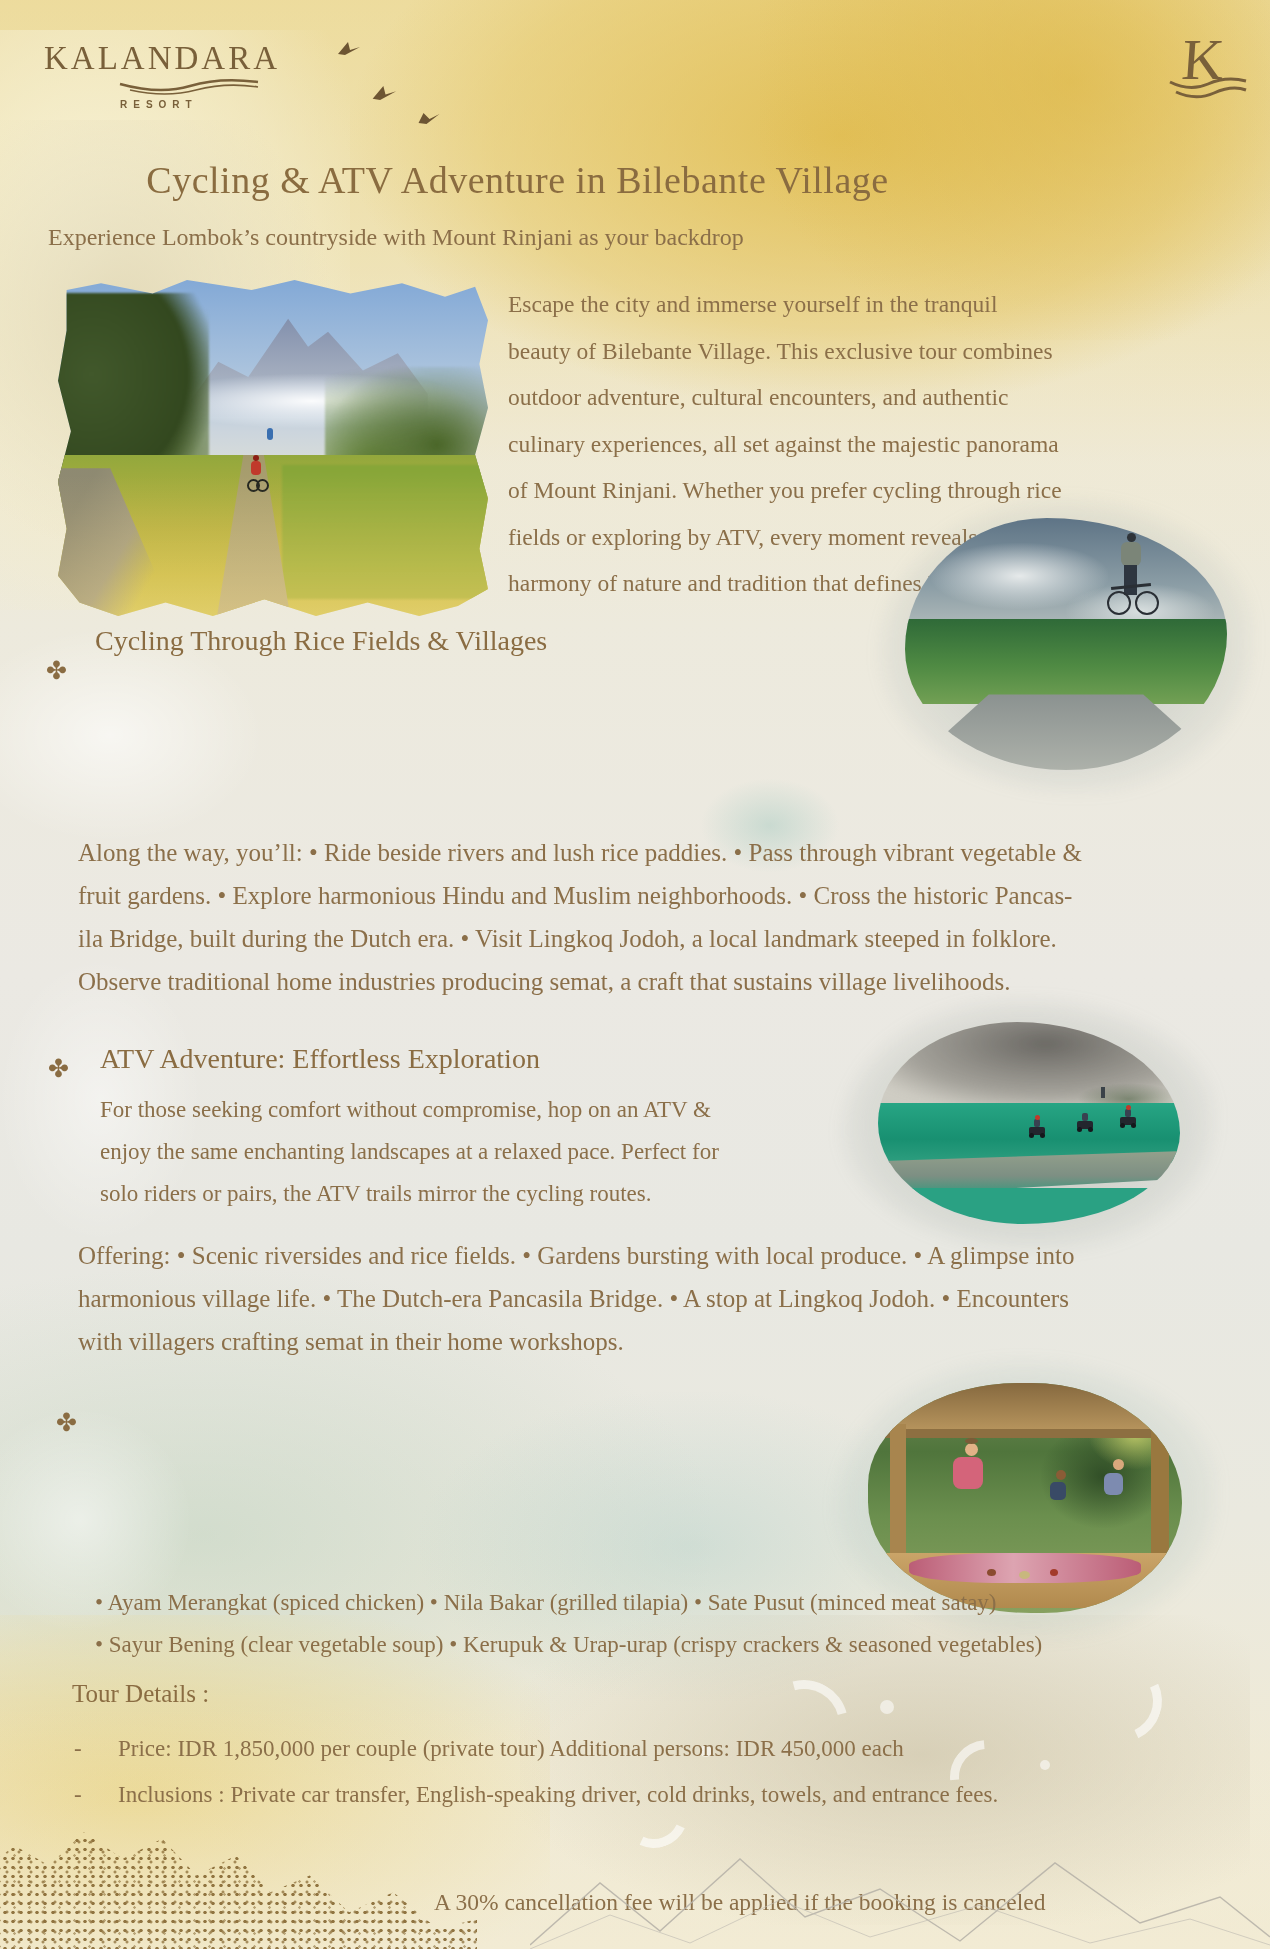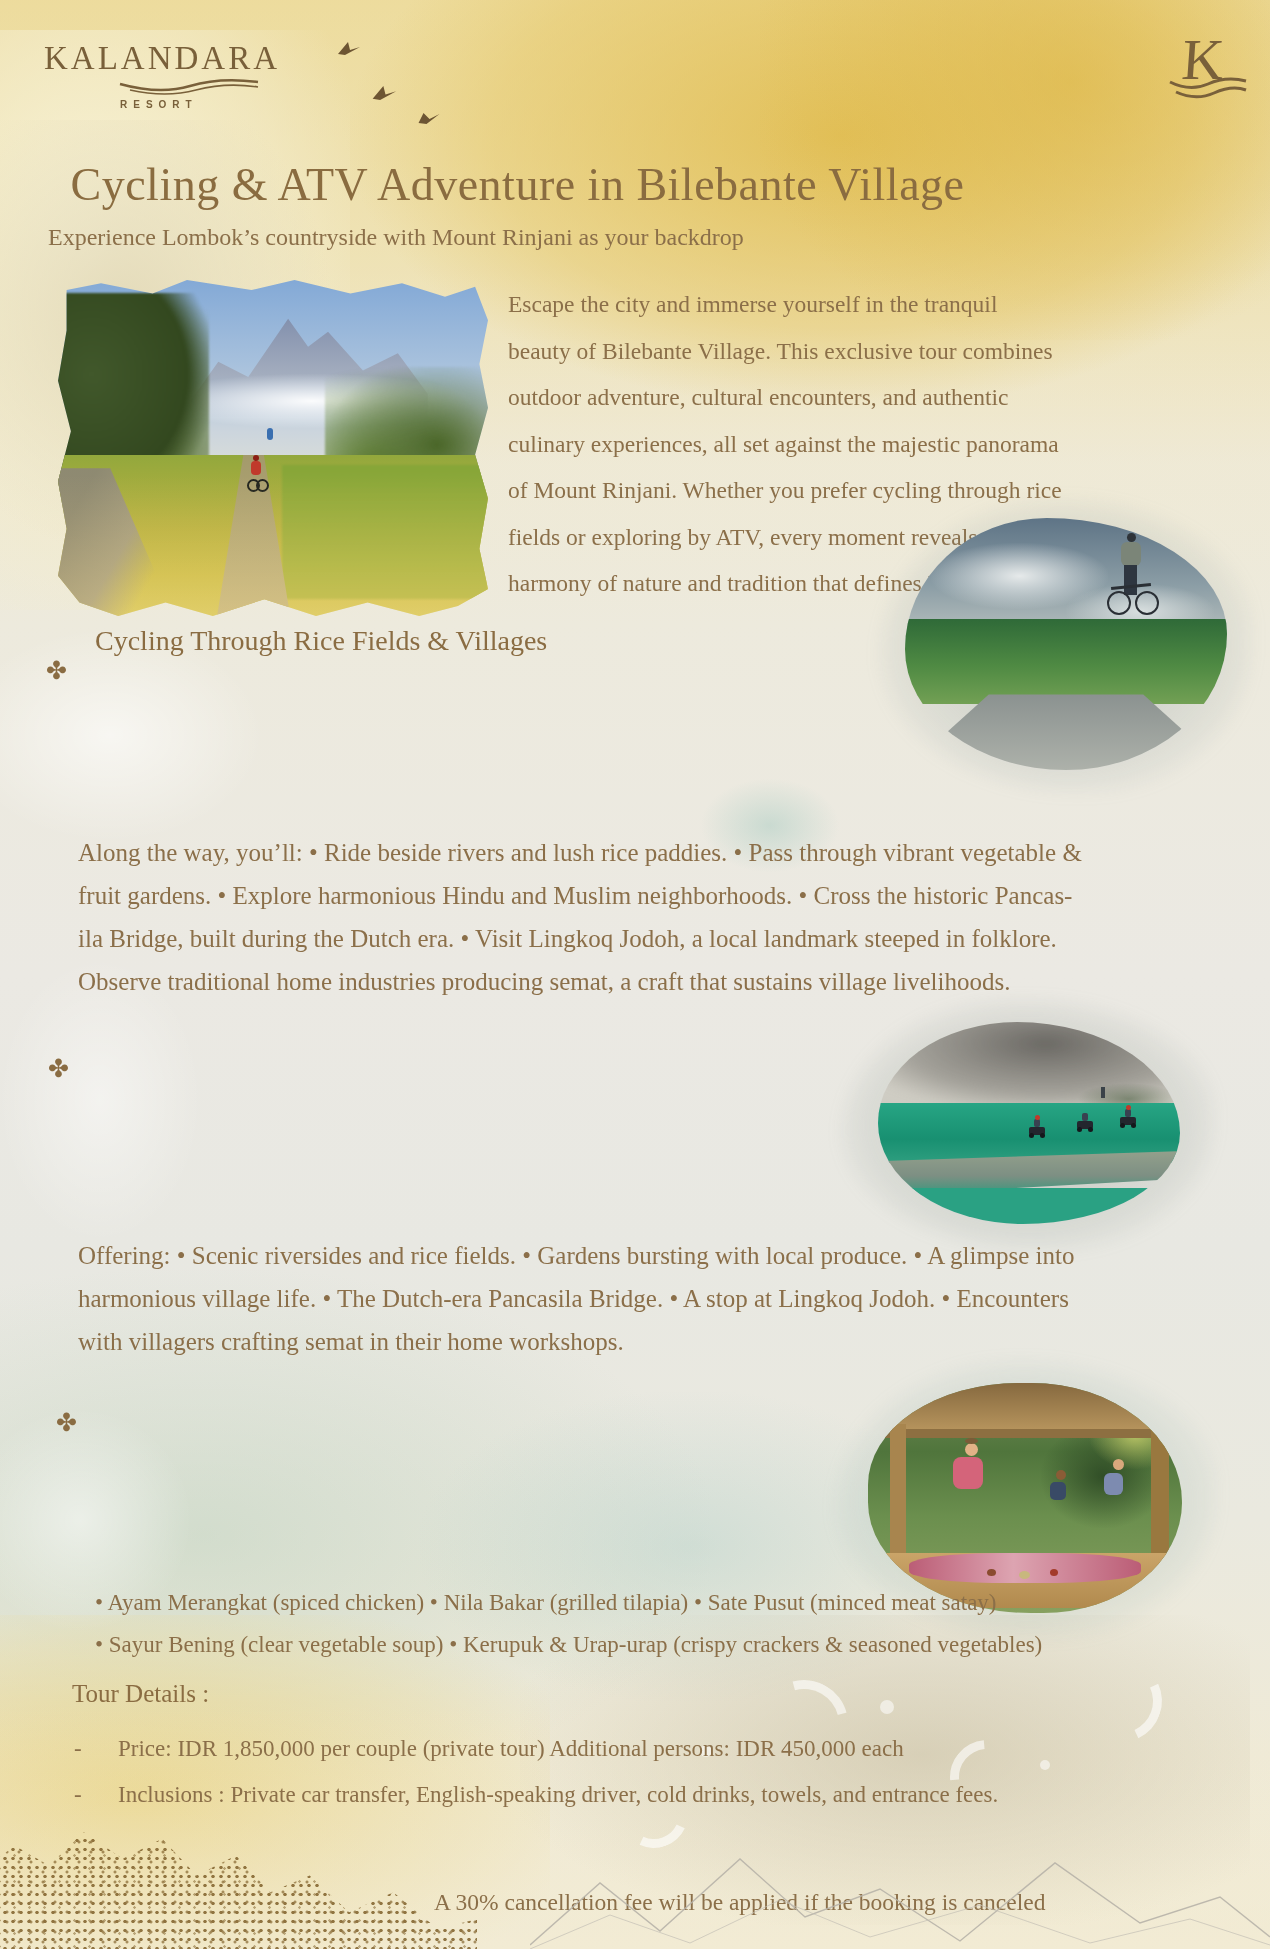--- a/index.html
+++ b/index.html
@@ -27,21 +27,21 @@
   .bdot{position:absolute;border-radius:50%;background:rgba(255,255,255,.55);pointer-events:none;}
 
   
   .logo-name{left:44px;top:40px;font-size:33px;letter-spacing:3px;color:#79603a;}
   .logo-swoosh{left:118px;top:78px;width:142px;height:18px;}
   .logo-sub{left:120px;top:99px;font-family:"Liberation Sans",sans-serif;font-weight:bold;font-size:10px;letter-spacing:6px;color:#79603a;}
   .bird{position:absolute;}
   .monogram-letter{left:1182px;top:26px;font-size:58px;color:#79603a;transform:skewX(-4deg);}
   .monogram-waves{left:1168px;top:74px;width:80px;height:30px;}
 
-  .title{left:0;top:158px;width:1035px;text-align:center;font-size:46px;color:#8a6c40;letter-spacing:.5px;white-space:nowrap;}
+  .title{left:0;top:158px;width:1035px;text-align:center;font-size:38px;color:#8a6c40;letter-spacing:.5px;white-space:nowrap;}
   .subtitle{left:48px;top:224px;font-size:24px;color:#8b6f49;}
 
   .para{white-space:pre-line;}
   .intro-text{left:508px;top:281px;width:724px;font-size:23.5px;line-height:46.5px;}
 
   .sec-icon{font-size:25px;color:#8a6c42;}
   .sec-head{font-size:28px;color:#8a6c42;font-weight:normal;margin:0;}
   .sec-body{font-size:23px;line-height:42px;}
   .sec-note{font-size:25px;line-height:43px;}
 
@@ -254,20 +254,24 @@
       <div class="bar"></div>
     </div>
   </div>
 
   <div class="abs para sec-note s1-note">Along the way, you’ll: • Ride beside rivers and lush rice paddies. • Pass through vibrant vegetable &amp;
 fruit gardens. • Explore harmonious Hindu and Muslim neighborhoods. • Cross the historic Pancas-
 ila Bridge, built during the Dutch era. • Visit Lingkoq Jodoh, a local landmark steeped in folklore.
 Observe traditional home industries producing semat, a craft that sustains village livelihoods.</div>
 
   <div class="abs sec-icon s2-icon">✤</div>
+  <h2 class="abs sec-head s2-head">ATV Adventure: Effortless Exploration</h2>
+  <div class="abs para sec-body s2-body">For those seeking comfort without compromise, hop on an ATV &amp;
+enjoy the same enchanting landscapes at a relaxed pace. Perfect for
+solo riders or pairs, the ATV trails mirror the cycling routes.</div>
 
   <div class="halo halo-c"></div>
   <div class="photo photo-c" title="atv-riders-on-village-trail-between-rice-fields">
     <div class="ly pc-sky"></div>
     <div class="ly pc-smoke"></div>
     <div class="ly pc-trees"></div>
     <div class="ly pc-field"></div>
     <div class="ly pc-path"></div>
     <div class="ly pc-field2"></div>
     <div class="ly pc-fig"></div>

